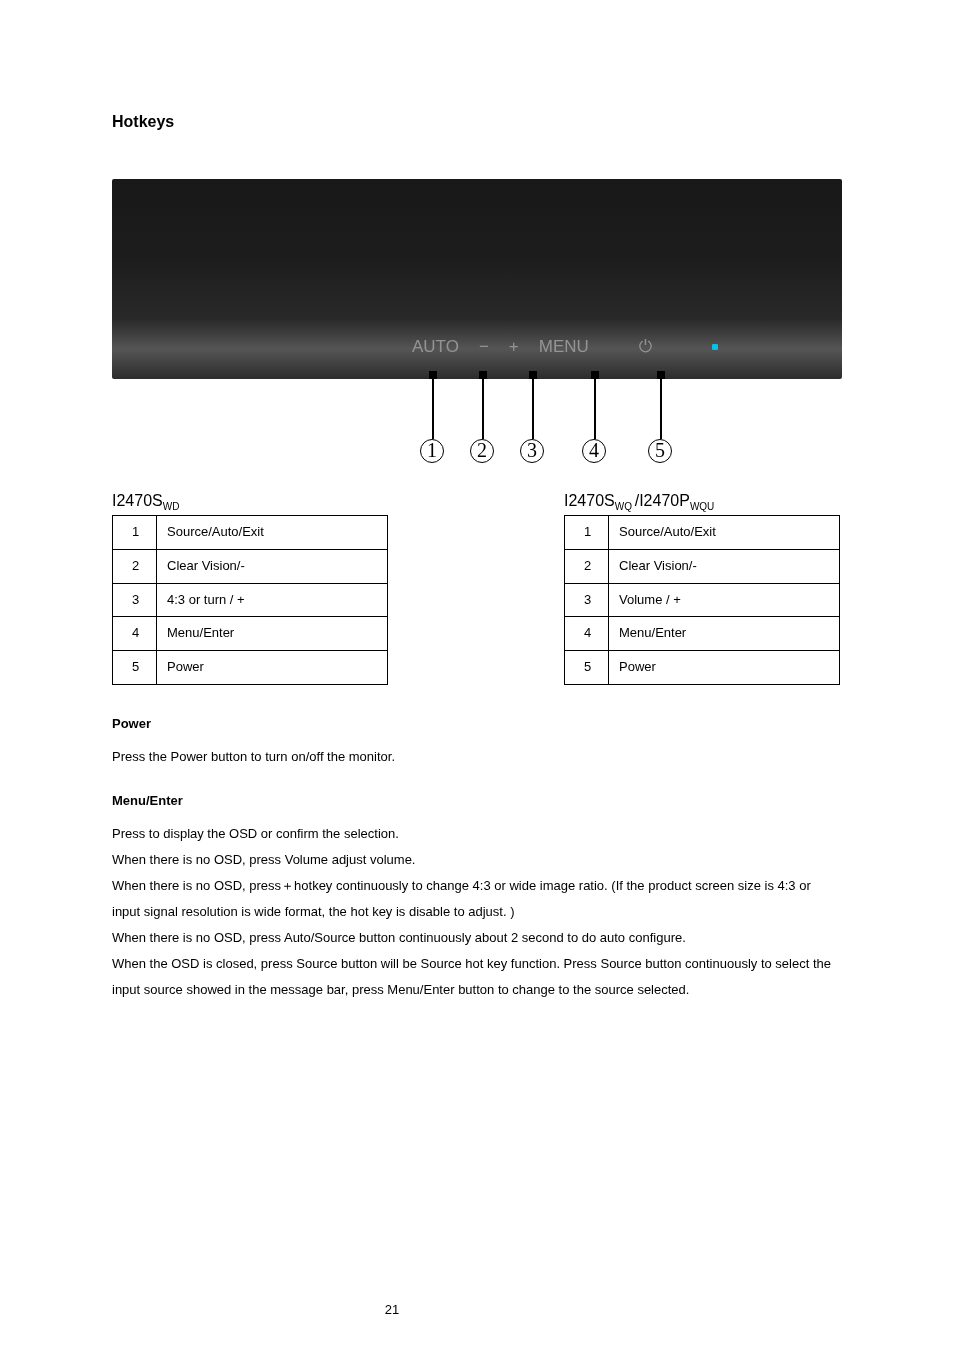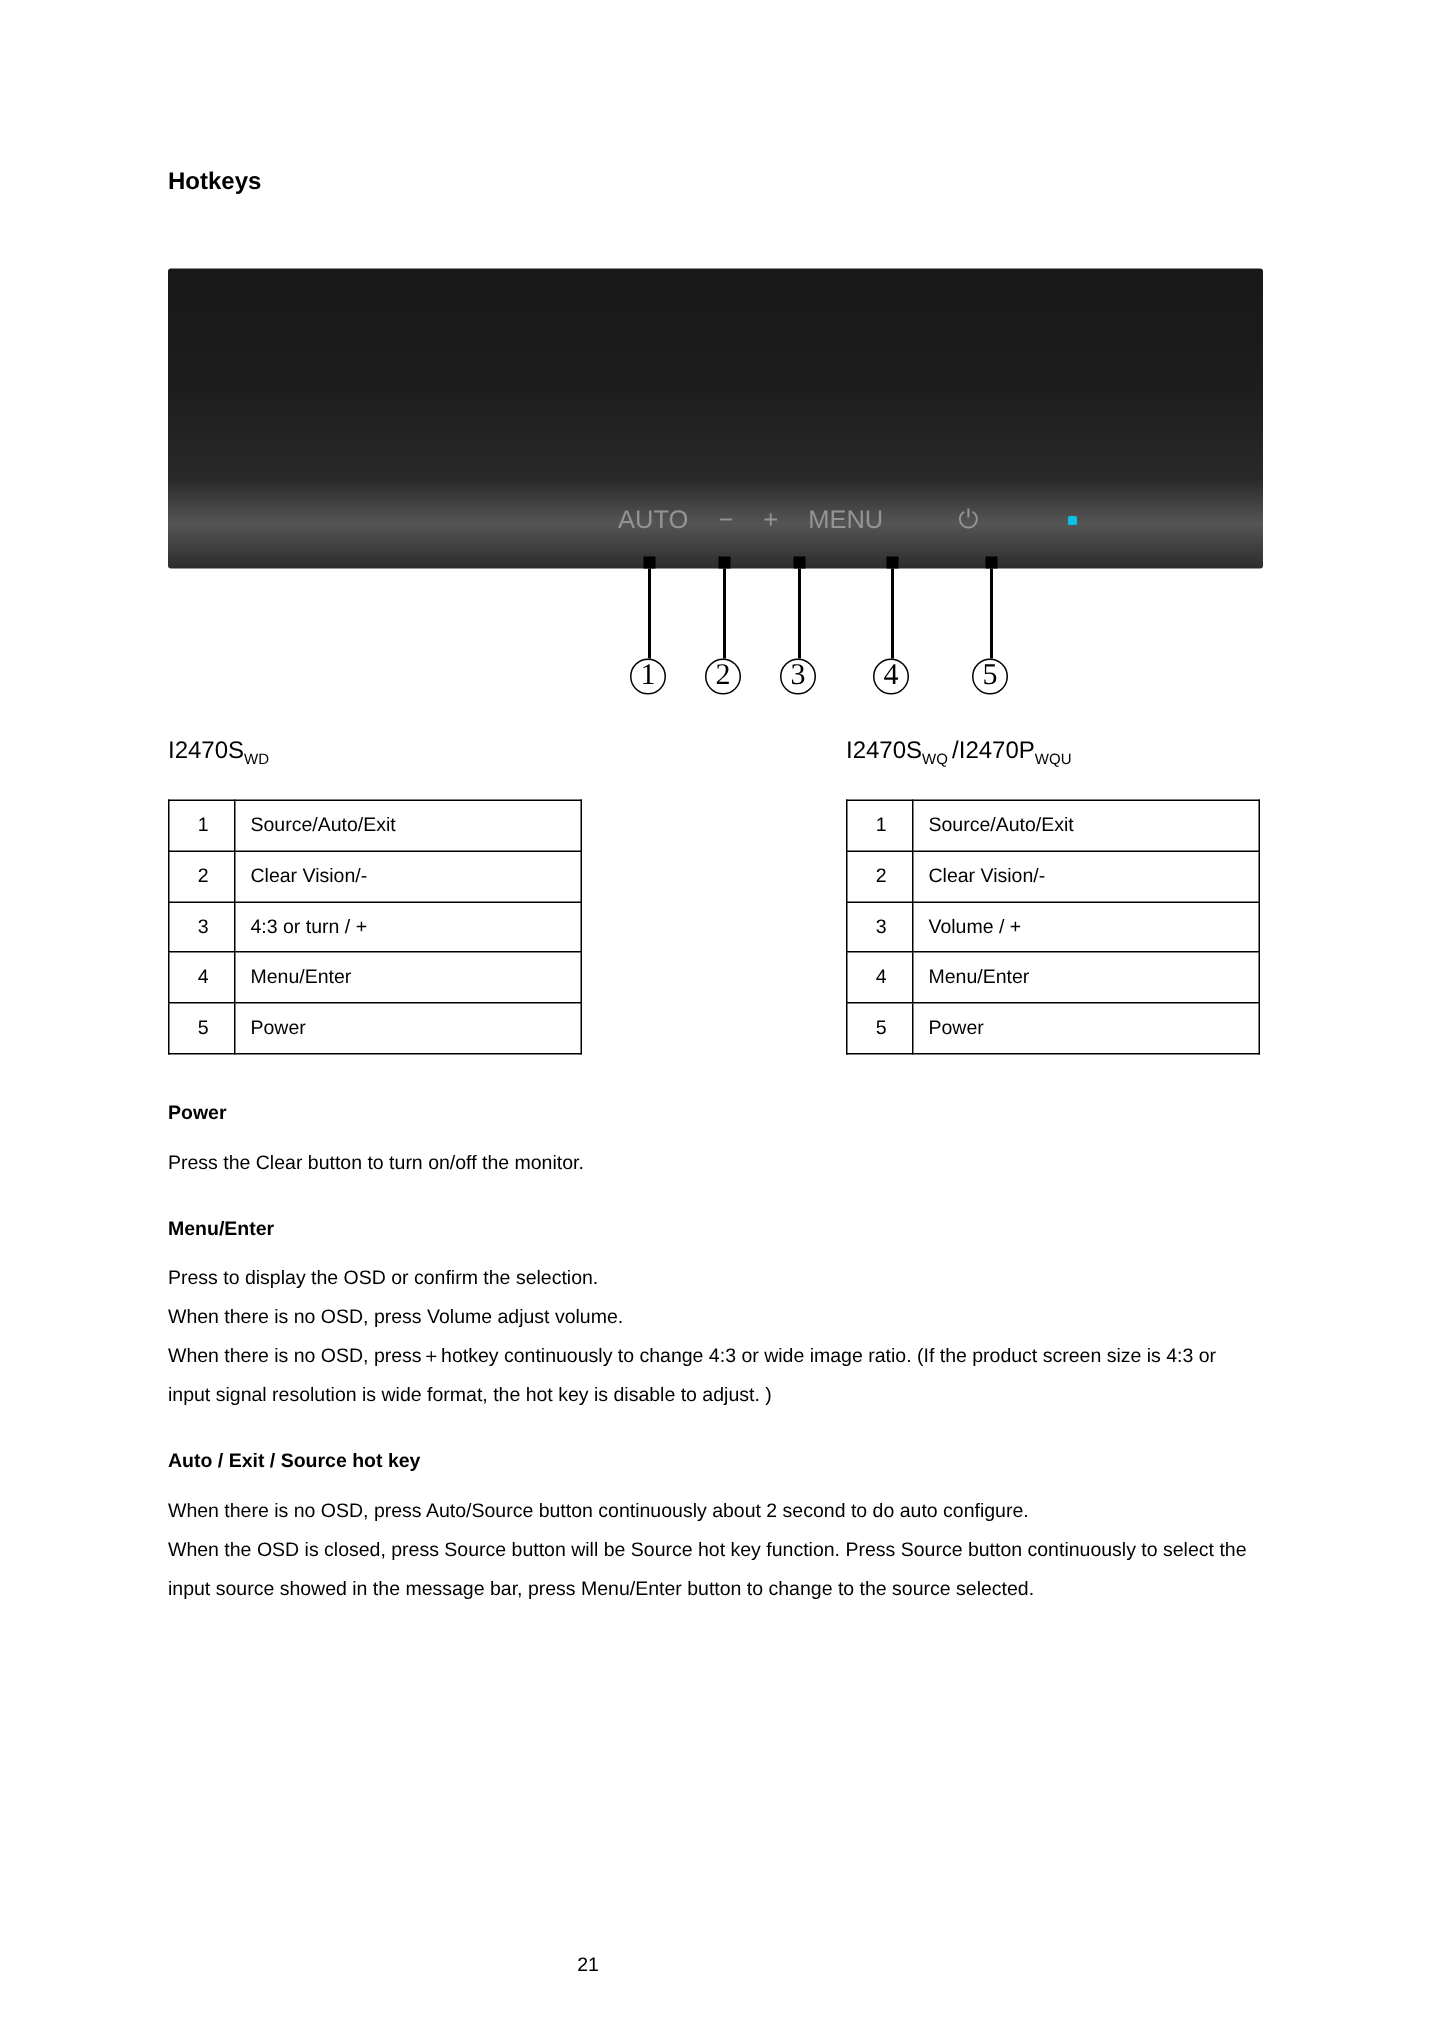--- a/index.html
+++ b/index.html
@@ -59,21 +59,21 @@
     width:24px; height:24px;
     text-align:center;
     line-height:21px;
     transform: translateX(-50%);
   }
   .pointer-tick{ position:absolute; top:-8px; left:-3px; width:8px; height:8px; background:#000;}
   .p1 { left: 320px;} .p2{left:370px;} .p3{left:420px;} .p4{left:482px;} .p5{left:548px;}
 
   .models { display:flex; gap: 176px; margin-bottom: 28px;}
   .model-col { }
-  .model-name { font-family: Arial; font-size: 16px; margin-bottom: 18px;}
+  .model-name { font-family: Arial; font-size: 16px; margin-bottom: 0;}
   .model-name .sub { font-size: 10px; vertical-align: sub;}
   table.keytab {
     border-collapse: collapse;
     width: 276px;
   }
   table.keytab td {
     border: 1px solid #000;
     padding: 7px 8px 7px 10px;
     font-size: 13px;
   }
@@ -186,27 +186,26 @@
             <td class="num">5</td>
             <td>Power</td>
           </tr>
     </tbody>
       </table>
   </div>
 </div>
 
 <div class="desc-block">
   <div class="d-title">Power</div>
-  <p>Press the Clear button to turn on/off the monitor.</p>
+  <p>Press the Power button to turn on/off the monitor.</p>
 
   <div class="d-title">Menu/Enter</div>
   <p>Press to display the OSD or confirm the selection.</p>
 
   <p>When there is no OSD, press Volume adjust volume.</p>
 
   <p>When there is no OSD, press＋hotkey continuously to change 4:3 or wide image ratio. (If the product screen size is 4:3 or input signal resolution is wide format, the hot key is disable to adjust. )</p>
 
-  <div class="d-title">Auto / Exit / Source hot key</div>
   <p>When there is no OSD, press Auto/Source button continuously about 2 second to do auto configure.</p>
   <p>When the OSD is closed, press Source button will be Source hot key function. Press Source button continuously to select the input source showed in the message bar, press Menu/Enter button to change to the source selected.</p>
 </div>
 
 <div class="page-num">21</div>
 
 </body></html>

